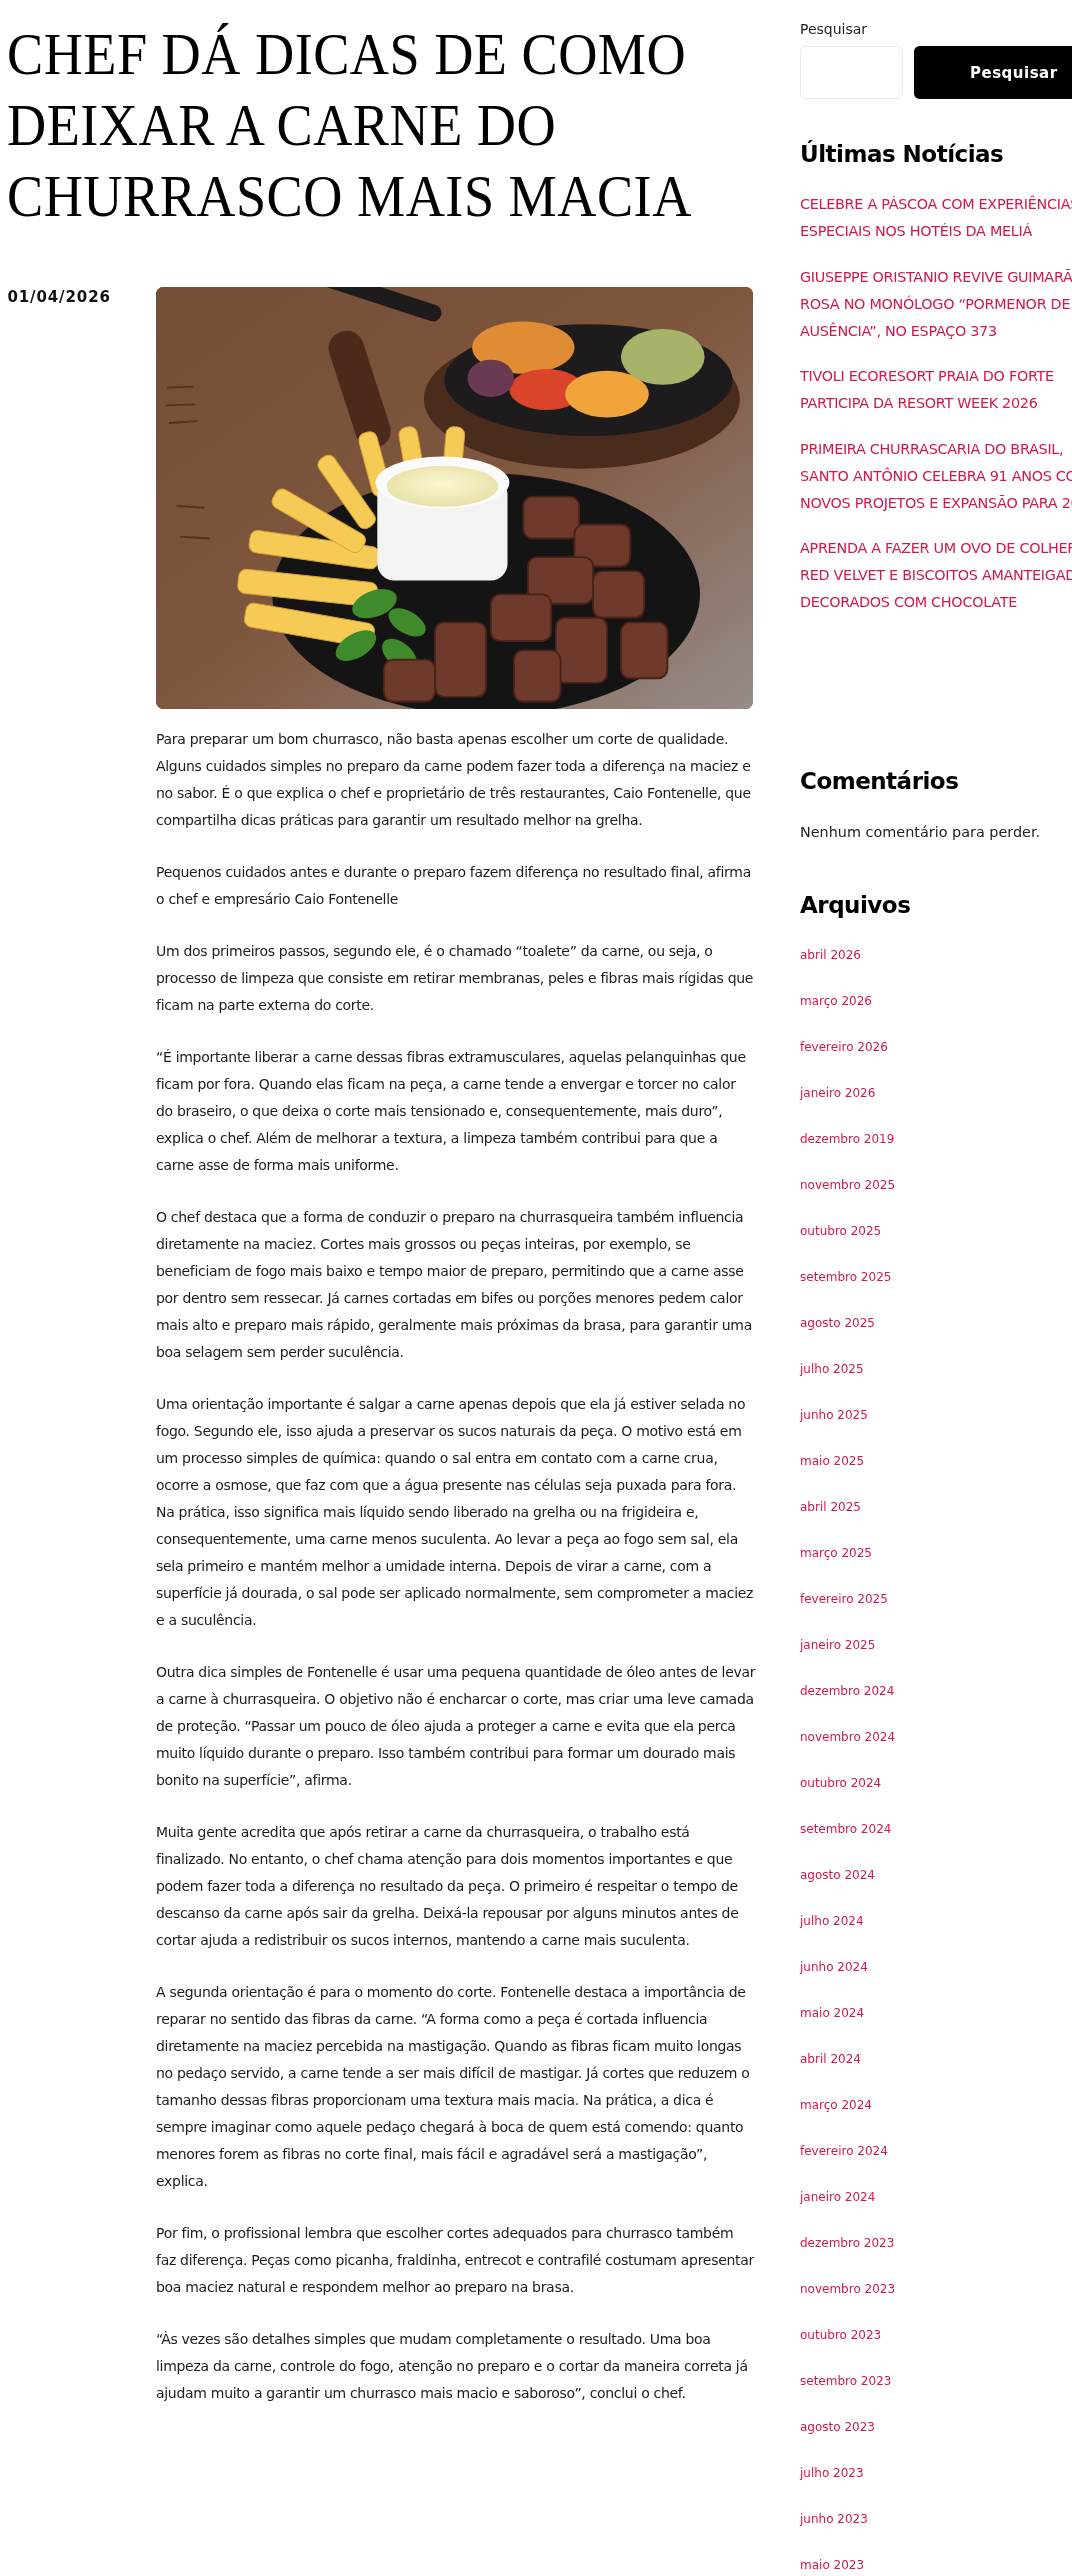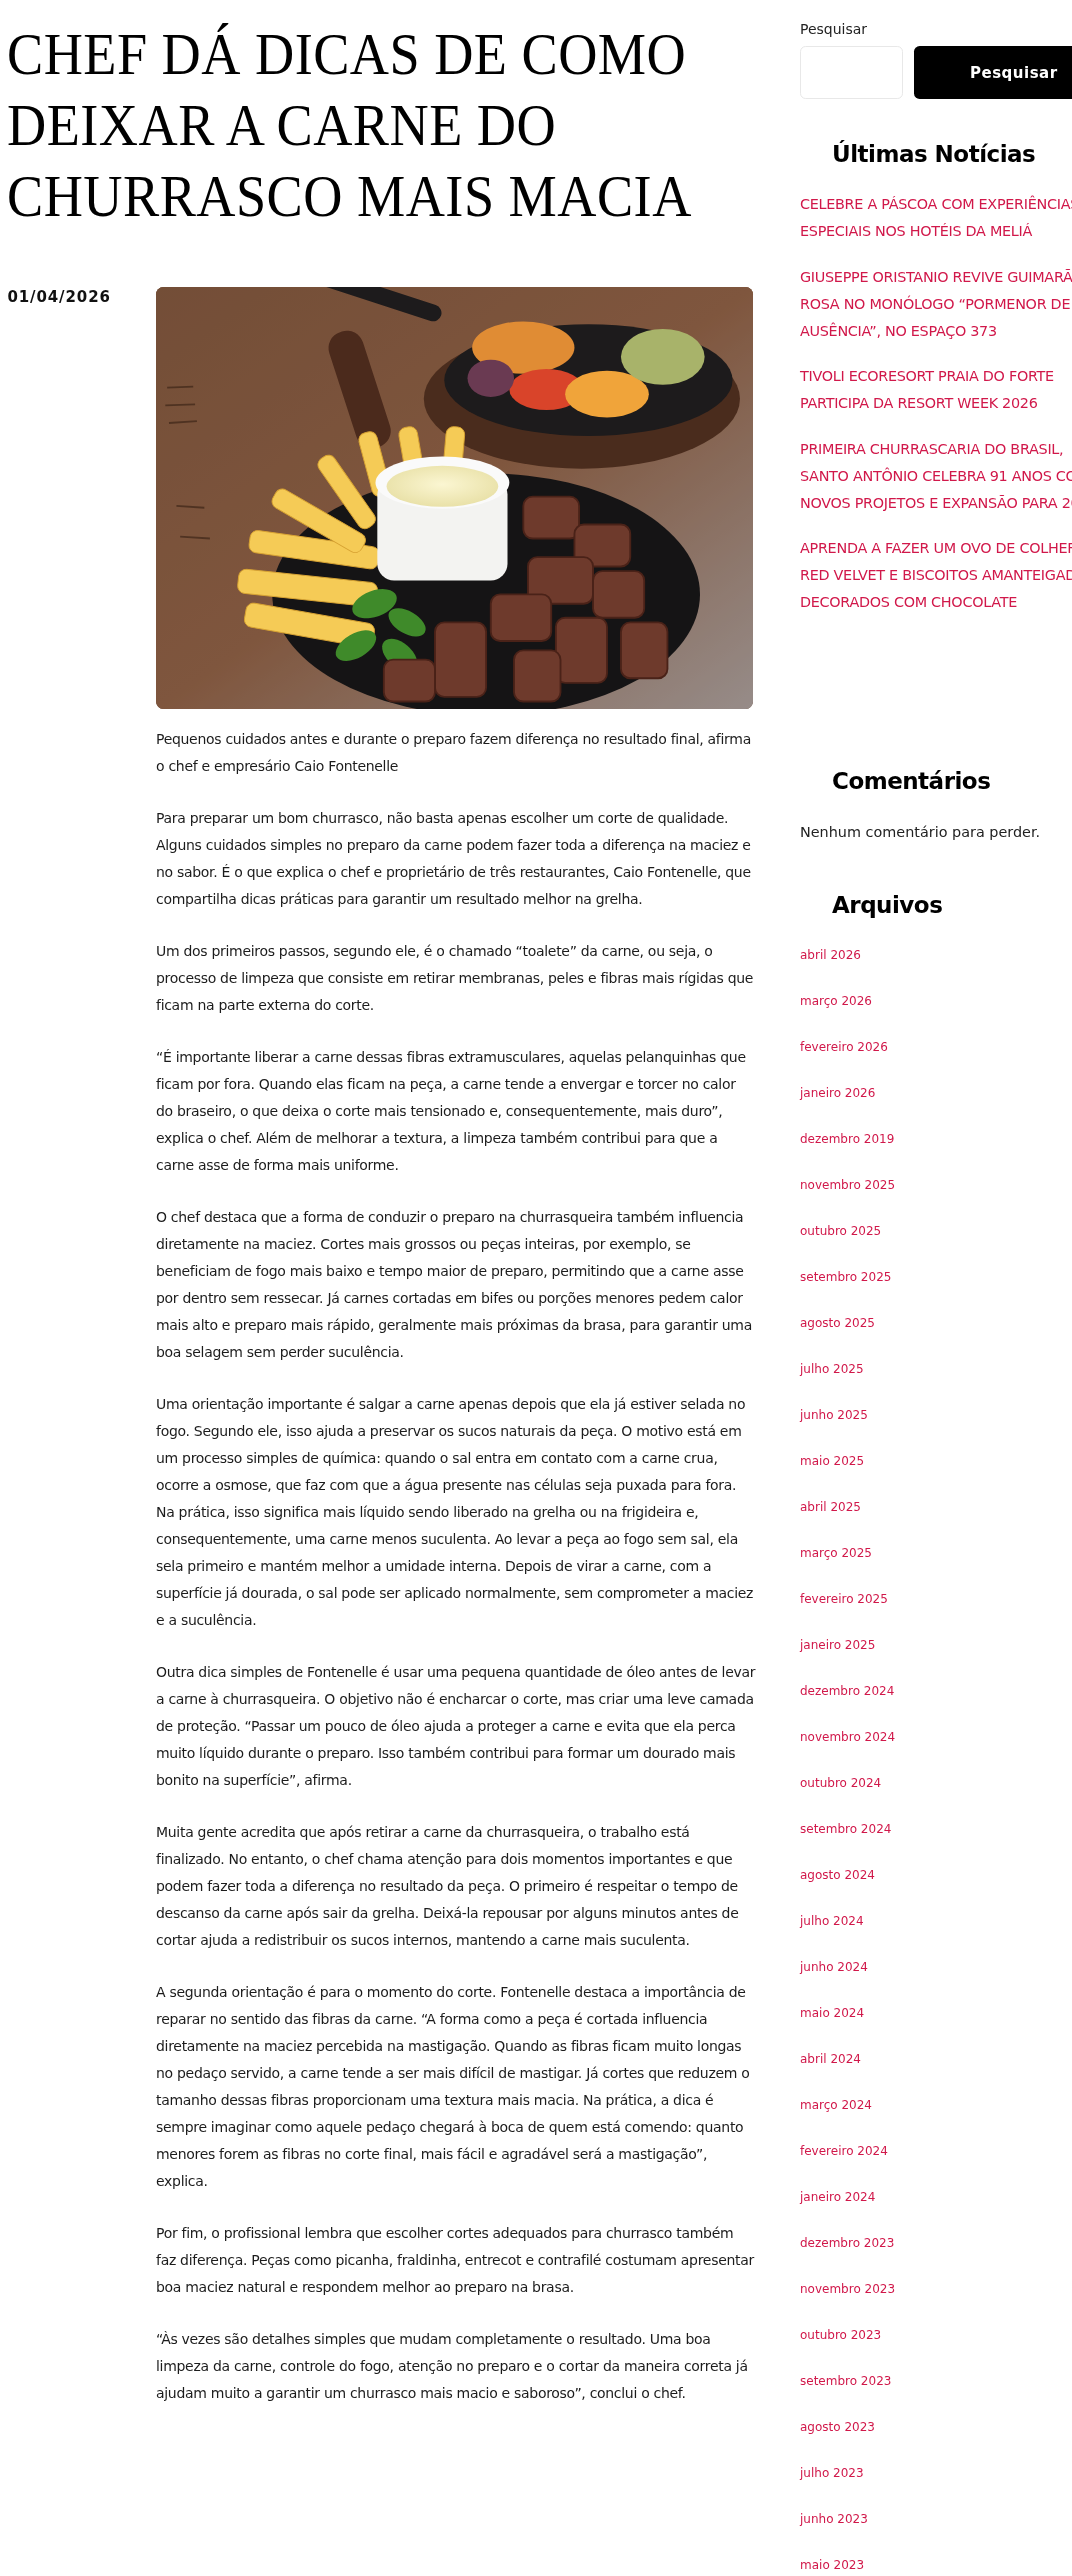--- a/index.html
+++ b/index.html
@@ -43,21 +43,20 @@
   .search-button {
     position: absolute; left: 114px; top: 46px; width: 186px; height: 53px;
     background: #000; color: #fff; border: none; border-radius: 5.6px;
     font-family: "DejaVu Sans", sans-serif; font-size: 15px; font-weight: 700;
     letter-spacing: 0.5px; text-align: left; padding-left: 56px;
   }
   .widget-title {
     position: absolute; left: 0; font-family: "DejaVu Sans", sans-serif;
     font-size: 23px; font-weight: 700; color: #000; letter-spacing: -0.5px;
     white-space: nowrap;
-    margin-left: 32px;
   }
   .news-list { position: absolute; left: 0; top: 191px; width: 298px; list-style: none; }
   .news-item {
     font-family: "DejaVu Sans", sans-serif; font-size: 14.4px; line-height: 27px;
     color: #d1184a; text-transform: uppercase; margin-bottom: 18.6px;
     letter-spacing: -0.3px; white-space: normal; width: 298px;
   }
   .news-item a { color: inherit; text-decoration: none; }
   .comments-empty {
     position: absolute; left: 0; top: 824px; font-size: 14.4px; color: #222;
@@ -145,22 +144,22 @@
       <rect x="430" y="355" width="55" height="70" rx="10"></rect>
       <rect x="300" y="360" width="55" height="80" rx="10"></rect>
       <rect x="245" y="400" width="55" height="45" rx="10"></rect>
       <rect x="385" y="390" width="50" height="55" rx="10"></rect>
       <rect x="500" y="360" width="50" height="60" rx="10"></rect>
     </g>
   </svg>
 </div>
 
 <div class="article-body">
+  <p>Para preparar um bom churrasco, não basta apenas escolher um corte de qualidade. Alguns cuidados simples no preparo da carne podem fazer toda a diferença na maciez e no sabor. É o que explica o chef e proprietário de três restaurantes, Caio Fontenelle, que compartilha dicas práticas para garantir um resultado melhor na grelha.</p>
   <p>Pequenos cuidados antes e durante o preparo fazem diferença no resultado final, afirma o chef e empresário Caio Fontenelle</p>
-  <p>Para preparar um bom churrasco, não basta apenas escolher um corte de qualidade. Alguns cuidados simples no preparo da carne podem fazer toda a diferença na maciez e no sabor. É o que explica o chef e proprietário de três restaurantes, Caio Fontenelle, que compartilha dicas práticas para garantir um resultado melhor na grelha.</p>
   <p>Um dos primeiros passos, segundo ele, é o chamado “toalete” da carne, ou seja, o processo de limpeza que consiste em retirar membranas, peles e fibras mais rígidas que ficam na parte externa do corte.</p>
   <p>“É importante liberar a carne dessas fibras extramusculares, aquelas pelanquinhas que ficam por fora. Quando elas ficam na peça, a carne tende a envergar e torcer no calor do braseiro, o que deixa o corte mais tensionado e, consequentemente, mais duro”, explica o chef. Além de melhorar a textura, a limpeza também contribui para que a carne asse de forma mais uniforme.</p>
   <p>O chef destaca que a forma de conduzir o preparo na churrasqueira também influencia diretamente na maciez. Cortes mais grossos ou peças inteiras, por exemplo, se beneficiam de fogo mais baixo e tempo maior de preparo, permitindo que a carne asse por dentro sem ressecar. Já carnes cortadas em bifes ou porções menores pedem calor mais alto e preparo mais rápido, geralmente mais próximas da brasa, para garantir uma boa selagem sem perder suculência.</p>
   <p>Uma orientação importante é salgar a carne apenas depois que ela já estiver selada no fogo. Segundo ele, isso ajuda a preservar os sucos naturais da peça. O motivo está em um processo simples de química: quando o sal entra em contato com a carne crua, ocorre a osmose, que faz com que a água presente nas células seja puxada para fora. Na prática, isso significa mais líquido sendo liberado na grelha ou na frigideira e, consequentemente, uma carne menos suculenta. Ao levar a peça ao fogo sem sal, ela sela primeiro e mantém melhor a umidade interna. Depois de virar a carne, com a superfície já dourada, o sal pode ser aplicado normalmente, sem comprometer a maciez e a suculência.</p>
   <p>Outra dica simples de Fontenelle é usar uma pequena quantidade de óleo antes de levar a carne à churrasqueira. O objetivo não é encharcar o corte, mas criar uma leve camada de proteção. “Passar um pouco de óleo ajuda a proteger a carne e evita que ela perca muito líquido durante o preparo. Isso também contribui para formar um dourado mais bonito na superfície”, afirma.</p>
   <p>Muita gente acredita que após retirar a carne da churrasqueira, o trabalho está finalizado. No entanto, o chef chama atenção para dois momentos importantes e que podem fazer toda a diferença no resultado da peça. O primeiro é respeitar o tempo de descanso da carne após sair da grelha. Deixá-la repousar por alguns minutos antes de cortar ajuda a redistribuir os sucos internos, mantendo a carne mais suculenta.</p>
   <p>A segunda orientação é para o momento do corte. Fontenelle destaca a importância de reparar no sentido das fibras da carne. “A forma como a peça é cortada influencia diretamente na maciez percebida na mastigação. Quando as fibras ficam muito longas no pedaço servido, a carne tende a ser mais difícil de mastigar. Já cortes que reduzem o tamanho dessas fibras proporcionam uma textura mais macia. Na prática, a dica é sempre imaginar como aquele pedaço chegará à boca de quem está comendo: quanto menores forem as fibras no corte final, mais fácil e agradável será a mastigação”, explica.</p>
   <p>Por fim, o profissional lembra que escolher cortes adequados para churrasco também faz diferença. Peças como picanha, fraldinha, entrecot e contrafilé costumam apresentar boa maciez natural e respondem melhor ao preparo na brasa.</p>
   <p>“Às vezes são detalhes simples que mudam completamente o resultado. Uma boa limpeza da carne, controle do fogo, atenção no preparo e o cortar da maneira correta já ajudam muito a garantir um churrasco mais macio e saboroso”, conclui o chef.</p>
 </div>

